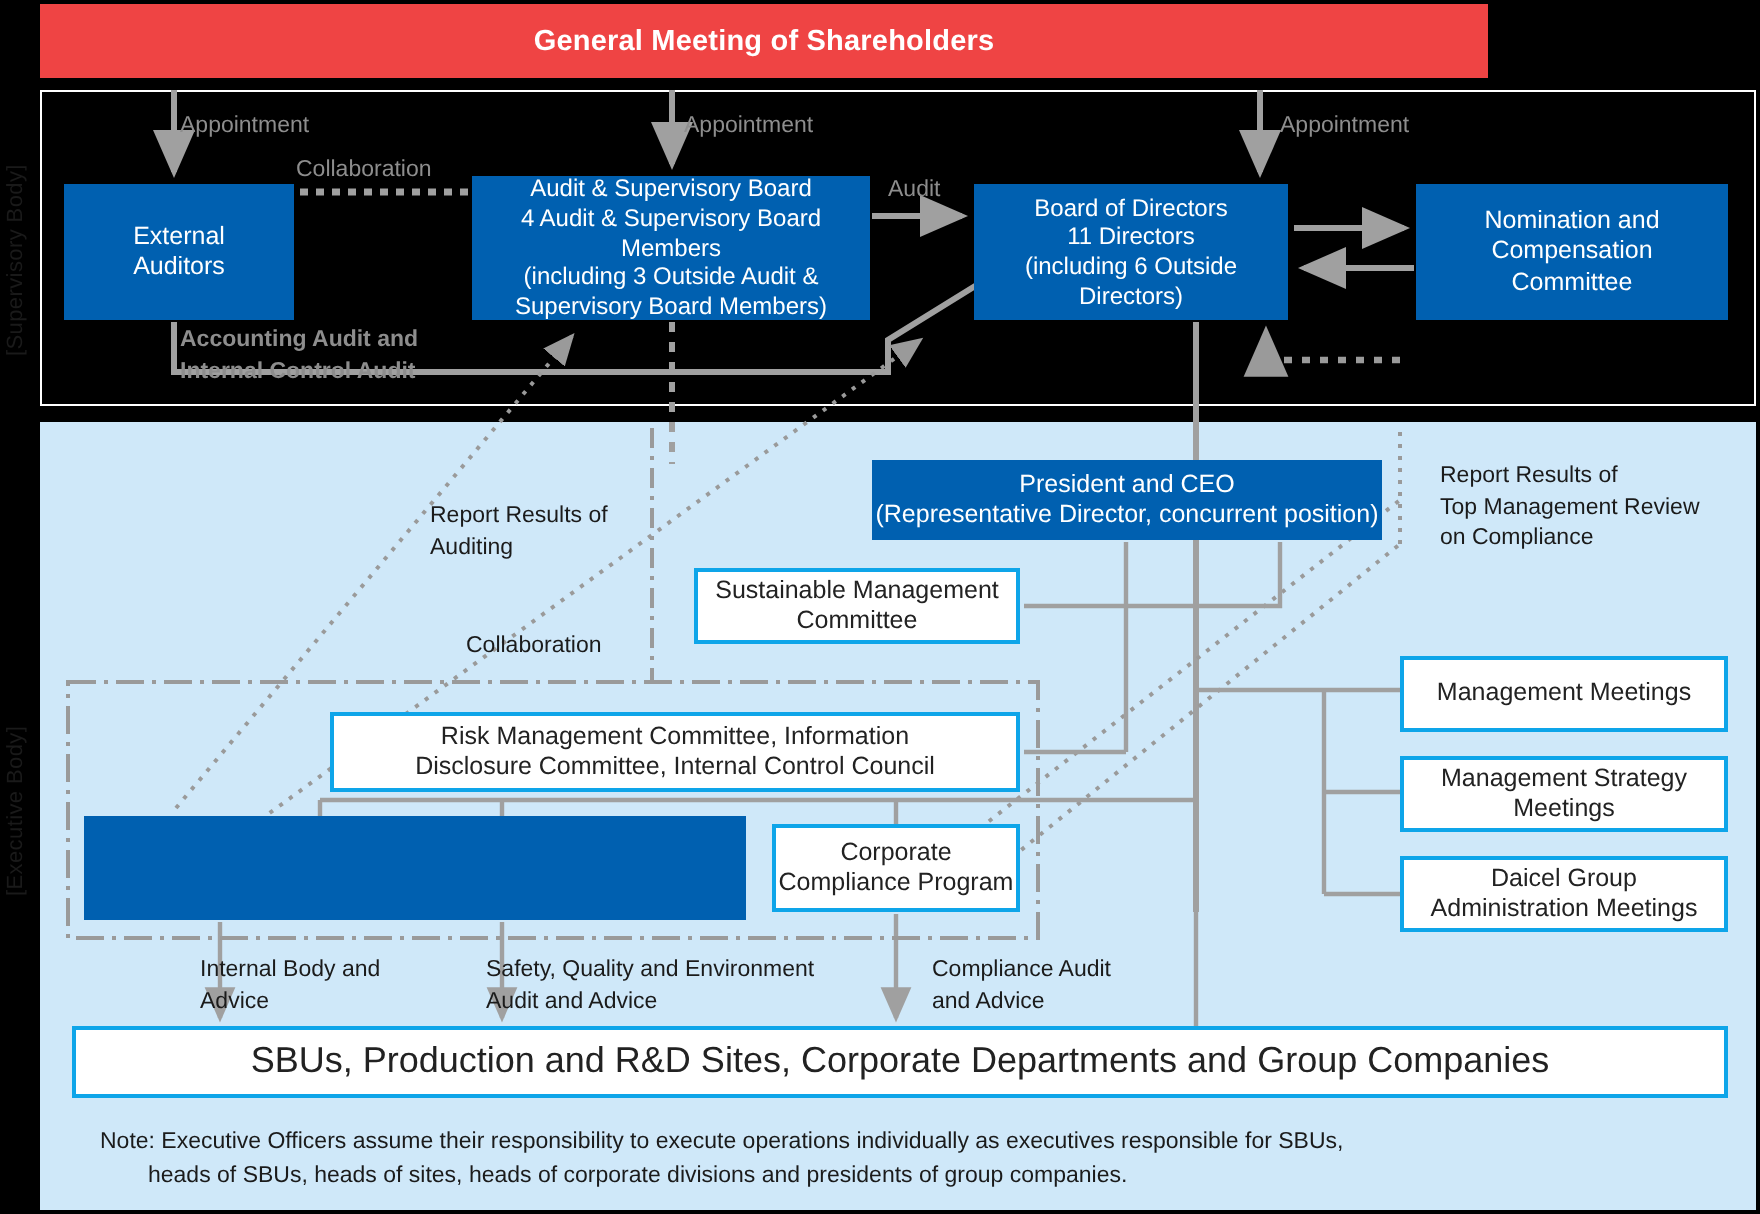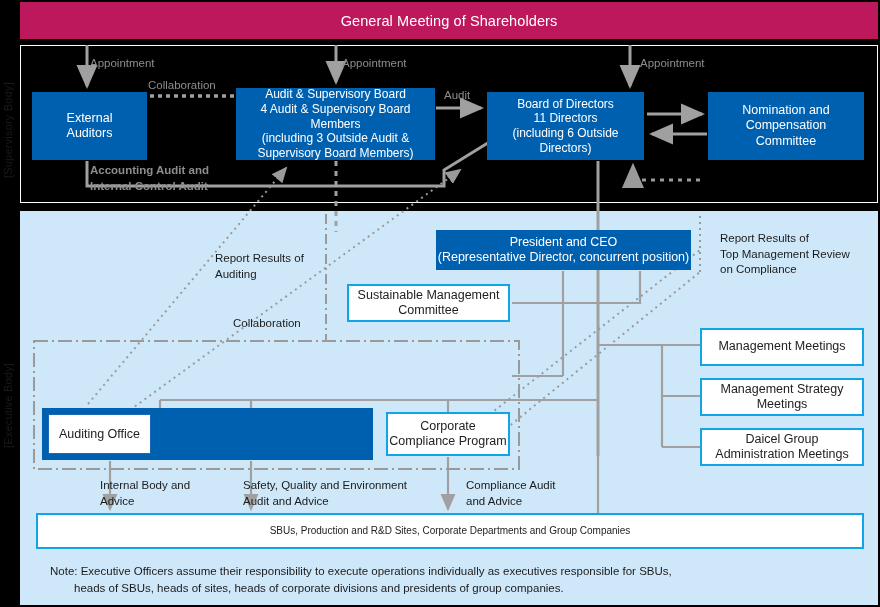--- a/index.html
+++ b/index.html
@@ -3,22 +3,22 @@
 <meta charset="utf-8">
 <style>
   html,body{margin:0;padding:0;background:#000;}
   body{font-family:"Liberation Sans","DejaVu Sans",sans-serif;}
   #root{position:relative;width:880px;height:607px;background:#000;overflow:hidden;}
 
   
   .layer{position:absolute;}
 
   
-  .shareholders{left:20px;top:2px;width:858px;height:37px;background:#be185d;
-    color:#fff;font-size:14.5px;display:flex;align-items:center;justify-content:center;letter-spacing:.1px;}
+  .shareholders{left:20px;top:2px;width:724px;height:37px;background:#ef4444;
+    color:#fff;font-size:14.5px;display:flex;align-items:center;justify-content:center;letter-spacing:.1px;font-weight:bold;}
 
   
   .sup-panel{left:20px;top:45px;width:858px;height:158px;background:#000;border:1px solid #ffffff;box-sizing:border-box;}
 
   
   .exec-panel{left:20px;top:211px;width:858px;height:394px;background:#cfe8f9;}
 
   
   .side-label{position:absolute;color:#000;font-size:11px;letter-spacing:.2px;
       writing-mode:vertical-rl;transform:rotate(180deg);white-space:nowrap;}
@@ -180,35 +180,36 @@
 11 Directors
 (including 6 Outside Directors)</div>
   <div class="box box-blue" id="nom-comp" style="white-space:pre-line">Nomination and
 Compensation
 Committee</div>
 
   <div class="box box-blue" id="pres-ceo" style="white-space:pre-line">President and CEO
 (Representative Director, concurrent position)</div>
   <div class="box box-white" id="sustainable" style="white-space:pre-line">Sustainable Management
 Committee</div>
+  <div class="box box-white" id="risk-mgmt" style="white-space:pre-line">Risk Management Committee, Information
+Disclosure Committee, Internal Control Council</div>
 
   <div id="audit-group">
-    <div class="box-inner" id="auditing-office" style="white-space:pre-line">Auditing Office</div>
   </div>
 
   <div class="box box-white" id="corp-compliance" style="white-space:pre-line">Corporate
 Compliance Program</div>
 
   <div class="box box-white" id="mtg1" style="white-space:pre-line">Management Meetings</div>
   <div class="box box-white" id="mtg2" style="white-space:pre-line">Management Strategy
 Meetings</div>
   <div class="box box-white" id="mtg3" style="white-space:pre-line">Daicel Group
 Administration Meetings</div>
 
-  <div class="box box-white" id="sbus" style="font-size:10px">SBUs, Production and R&amp;D Sites, Corporate Departments and Group Companies</div>
+  <div class="box box-white" id="sbus" style="font-size:18px">SBUs, Production and R&amp;D Sites, Corporate Departments and Group Companies</div>
 
   <div class="lbl lbl-grey" id="l-appoint1">Appointment</div>
   <div class="lbl lbl-grey" id="l-appoint2">Appointment</div>
   <div class="lbl lbl-grey" id="l-appoint3">Appointment</div>
   <div class="lbl lbl-grey" id="l-collab-top">Collaboration</div>
   <div class="lbl lbl-grey" id="l-audit">Audit</div>
   <div class="lbl lbl-grey" id="l-acct">Accounting Audit and
 Internal Control Audit</div>
 
   <div class="lbl lbl-dark" id="l-report-audit">Report Results of

